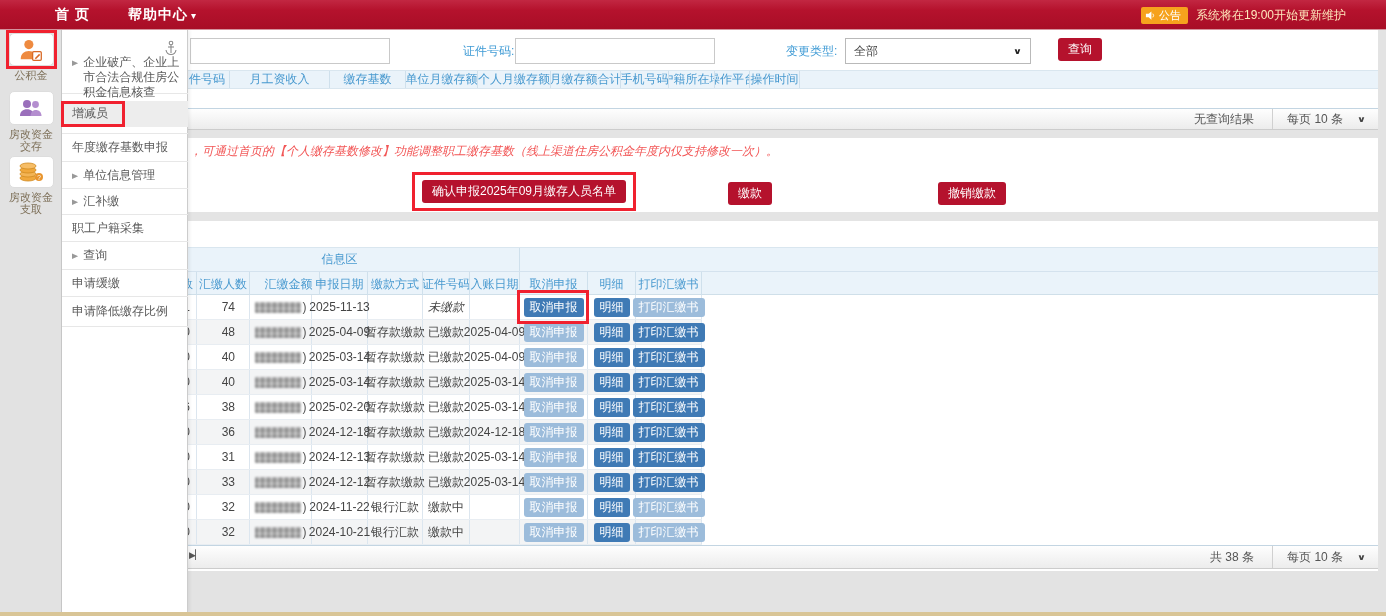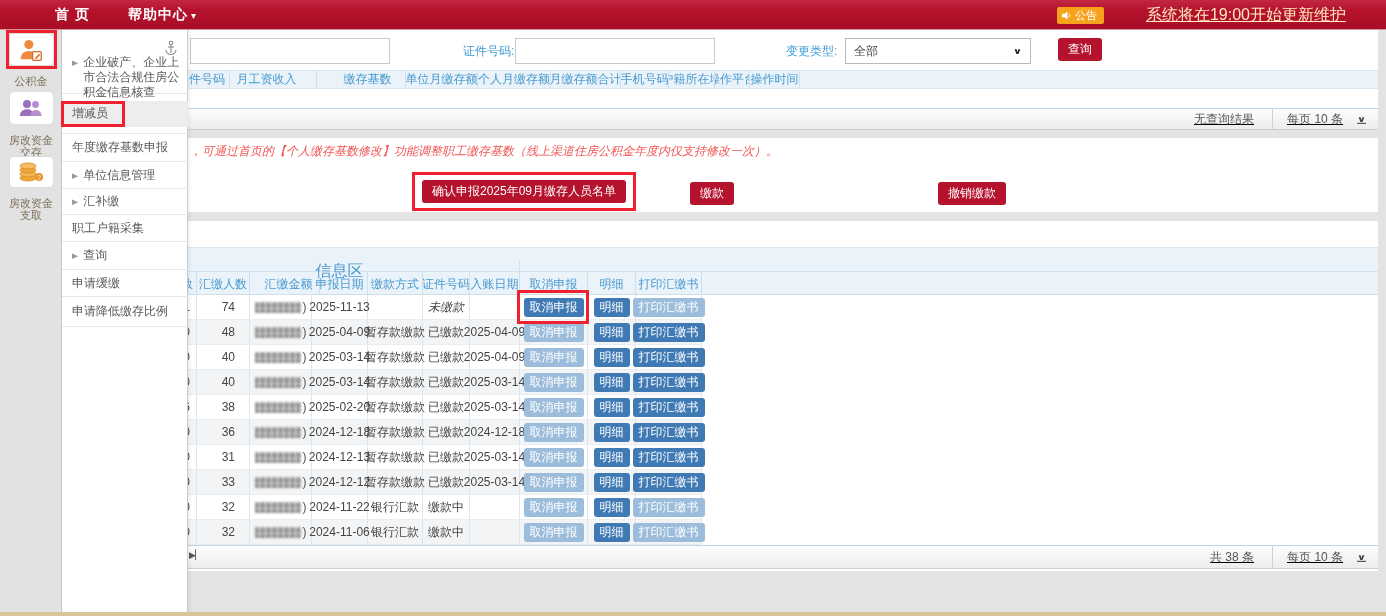--- a/index.html
+++ b/index.html
@@ -10,28 +10,28 @@
   
   .topbar { position:absolute; left:0; top:0; width:1386px; height:30px;
     background:linear-gradient(180deg,#c22742 0%,#b5122d 35%,#a80e26 100%);
     border-bottom:1px solid #d4939d; z-index:20; }
   .topbar-nav { position:absolute; left:55px; top:0; height:30px; display:flex; gap:38px; align-items:center; }
   .nav-item { color:#fff; font-size:14px; font-weight:bold; letter-spacing:1px; cursor:pointer; white-space:nowrap; }
   .nav-caret { color:#fff; font-size:10px; margin-left:3px; }
   .announce { position:absolute; right:40px; top:0; height:30px; display:flex; align-items:center; gap:8px; }
   .announce-badge { background:var(--badge_orange,#f6a21d); color:#fff; font-size:11px; height:17px;
     line-height:17px; padding:0 7px 0 4px; border-radius:2px; display:flex; align-items:center; gap:3px; }
-  .announce-link { color:#ffe9bd; font-size:16px; text-decoration:underline; cursor:pointer; white-space:nowrap;margin-left:34px; }
+  .announce-link { color:#ffe9bd; font-size:12px; cursor:pointer; white-space:nowrap; }
 
   
   .rail { position:absolute; left:0; top:30px; width:62px; height:582px; background:#e2e2e2; border-right:1px solid #c6c6c6; z-index:8; }
   .rail-item { position:absolute; left:0; width:62px; text-align:center; }
   .rail-card { position:relative; margin:0 auto; width:45px; background:#fff; border:1px solid #ddd; border-radius:5px;
     display:flex; align-items:center; justify-content:center; cursor:pointer; }
-  .rail-label { margin-top:9px; font-size:11px; line-height:12px; color:#7e7059; white-space:pre-line; }
+  .rail-label { margin-top:3px; font-size:11px; line-height:12px; color:#7e7059; white-space:pre-line; }
   .ann-box { position:absolute; border:3px solid var(--annotation,#f0212f); pointer-events:none; z-index:30; }
 
   
   .menu-panel { position:absolute; left:62px; top:30px; width:126px; height:582px; background:#fff;
     border-right:1px solid #ccc; box-shadow:2px 0 3px rgba(0,0,0,.06); z-index:10; }
   .menu-anchor { position:absolute; right:9px; top:10px; width:14px; height:16px; cursor:pointer; }
   .menu-list { position:absolute; left:0; top:30px; width:126px; }
   .menu-item { position:relative; width:126px; border-bottom:1px solid #e7e7e7; display:flex; align-items:center; cursor:pointer; }
   .menu-item-inner { position:relative; display:flex; align-items:center; width:100%; height:26px; padding-left:10px;
     font-size:12px; color:#5a5a5a; }
@@ -53,40 +53,40 @@
 
   
   .t1-band { position:absolute; left:0; top:40px; width:1316px; height:19px; background:var(--header_blue_bg,#eaf3fa);
     border-top:1px solid #d9e6ef; border-bottom:1px solid #d9e6ef; }
   .hd-cell { position:absolute; top:0; height:100%; font-size:12px; color:var(--header_blue_text,#4899cf);
     display:flex; align-items:center; justify-content:center; border-right:1px solid #cfe0ec; white-space:nowrap; overflow:hidden; }
   .hd-cell.ra { justify-content:flex-end; padding-right:4px; }
 
   
   .pager { position:absolute; left:0; width:1316px; background:linear-gradient(180deg,#fefefe,#ececec);
-    border-top:1px solid #c3d5e2; border-bottom:1px solid #cccccc; display:flex; align-items:center;text-decoration:underline; }
+    border-top:1px solid #c3d5e2; border-bottom:1px solid #cccccc; display:flex; align-items:center; }
   .pager-right { margin-left:auto; display:flex; align-items:center; height:100%; padding-right:12px; font-size:12px; color:#555; }
   .pager-sep { width:1px; height:100%; background:#d0d0d0; margin:0 14px 0 18px; }
   .pager-chevron { font-size:11px; color:#444; margin-left:14px; transform:scaleY(.75); font-weight:bold; cursor:pointer; }
   .scroll-end { position:absolute; left:127px; top:4px; font-size:9px; color:#555; letter-spacing:-1px; cursor:pointer; }
 
   .gray-strip { position:absolute; left:0; width:1316px; background:#e4e4e4; }
   .notice { position:absolute; left:128px; font-size:12px; font-style:italic; color:var(--notice_red,#f25555); white-space:nowrap; }
 
   
   .confirm-wrap { position:absolute; left:360px; top:150px; }
   .confirm-wrap .btn-red { position:relative; }
-  .pay-btn { left:628px; top:152px; }
+  .pay-btn { left:666px; top:152px; }
   .cancelpay-btn { left:876px; top:152px; }
 
   
   .t2-band { position:absolute; left:0; top:217px; width:1316px; height:48px; background:var(--header_blue_bg,#eaf3fa);
     border-top:1px solid #d9e6ef; border-bottom:1px solid #cfdfe9; }
   .t2-band .mid-line { position:absolute; left:0; top:23px; width:100%; height:1px; background:#d4e2ee; }
-  .g-cell { position:absolute; top:12px; height:23px; font-size:16px; color:var(--header_blue_text,#4899cf);
+  .g-cell { position:absolute; top:0; height:23px; font-size:12px; color:var(--header_blue_text,#4899cf);
     display:flex; align-items:center; justify-content:center; border-right:1px solid #cfe0ec; }
   .s-cell { position:absolute; top:24px; height:24px; font-size:12px; color:var(--header_blue_text,#4899cf);
     display:flex; align-items:center; justify-content:center; border-right:1px solid #cfe0ec; white-space:nowrap; overflow:hidden; }
   .s-cell.ra { justify-content:flex-end; padding-right:3px; }
 
   .t2-rows { position:absolute; left:98px; top:265px; width:542px; }
   .t2-row { position:relative; display:flex; height:25px; border-bottom:1px solid #e8edf2; background:#fff; }
   .t2-row:nth-child(even) { background:#f3f4f5; }
   .t2-cell { flex:none; height:100%; display:flex; align-items:center; justify-content:center;
     font-size:12px; color:#444; border-right:1px solid #dce6ef; overflow:visible; white-space:nowrap; position:relative; }
@@ -173,21 +173,21 @@
     <input class="form-input" style="left: 453px; top: 8px; width: 200px;" value="">
     <span class="form-label" style="left:724px; top:8px;">变更类型:</span>
     <div class="form-select" style="left:783px; top:8px; width:186px;">
       <span>全部</span>
       <span class="sel-chevron">∨</span>
     </div>
     <button class="btn-red" style="left:996px; top:8px;">查询</button>
 
     <div class="t1-band" id="t1-band">
         <div class="hd-cell ra" style="left: 78px; width: 90px;">件号码</div>
-        <div class="hd-cell" style="left: 155px; width: 100px;">月工资收入</div>
+        <div class="hd-cell" style="left: 168px; width: 100px;">月工资收入</div>
         <div class="hd-cell" style="left: 268px; width: 76px;">缴存基数</div>
         <div class="hd-cell" style="left: 344px; width: 72px;">单位月缴存额</div>
         <div class="hd-cell" style="left: 416px; width: 73px;">个人月缴存额</div>
         <div class="hd-cell" style="left: 489px; width: 70px;">月缴存额合计</div>
         <div class="hd-cell" style="left: 559px; width: 48px;">手机号码</div>
         <div class="hd-cell" style="left: 607px; width: 46px;">户籍所在地</div>
         <div class="hd-cell" style="left: 653px; width: 35px;">操作平台</div>
         <div class="hd-cell" style="left: 688px; width: 50px;">操作时间</div>
       </div>
 
@@ -420,21 +420,21 @@
             <span class="btn2 disabled">打印汇缴书</span>
           </div>
         </div>
         <div class="t2-row">
           <div class="t2-cell ra" style="width: 37px; padding-right: 6px;">0</div>
           <div class="t2-cell ra" style="width: 53px; padding-right: 14px;">32</div>
           <div class="t2-cell" style="width: 62px;">
             <span class="blur-block"></span>
             <span class="amount-paren">)</span>
           </div>
-          <div class="t2-cell" style="width: 56px;">2024-11-06</div>
+          <div class="t2-cell" style="width: 56px;">2024-10-21</div>
           <div class="t2-cell" style="width: 55px;">银行汇款</div>
           <div class="t2-cell" style="width: 47px;">缴款中</div>
           <div class="t2-cell" style="width: 50px;"></div>
           <div class="t2-cell" style="width: 68px;">
             <span class="btn2 disabled">取消申报</span>
           </div>
           <div class="t2-cell" style="width: 48px;">
             <span class="btn2">明细</span>
           </div>
           <div class="t2-cell" style="width: 66px;">

